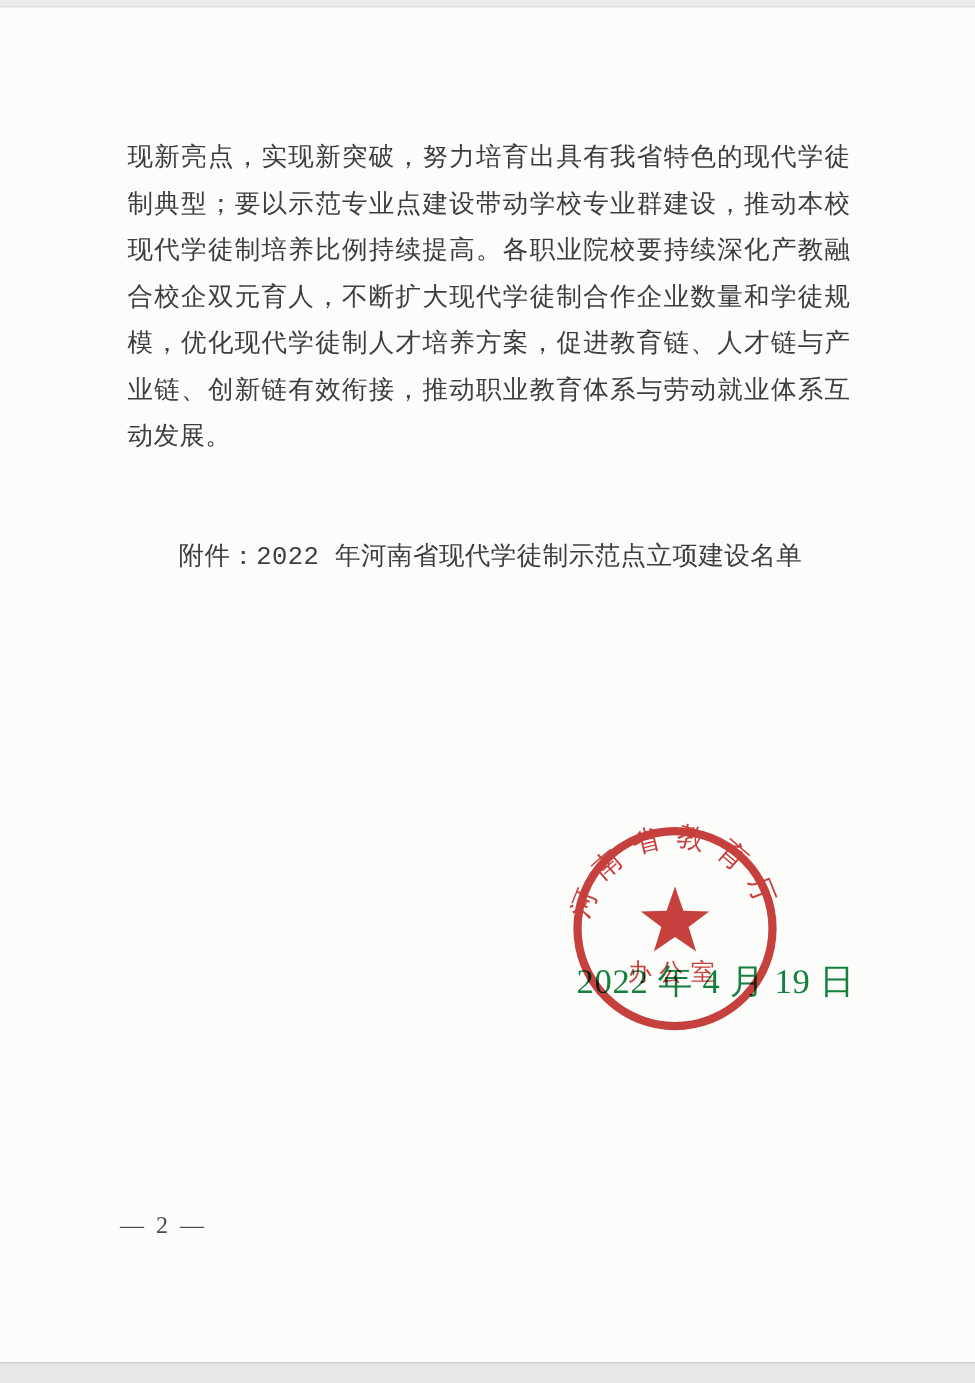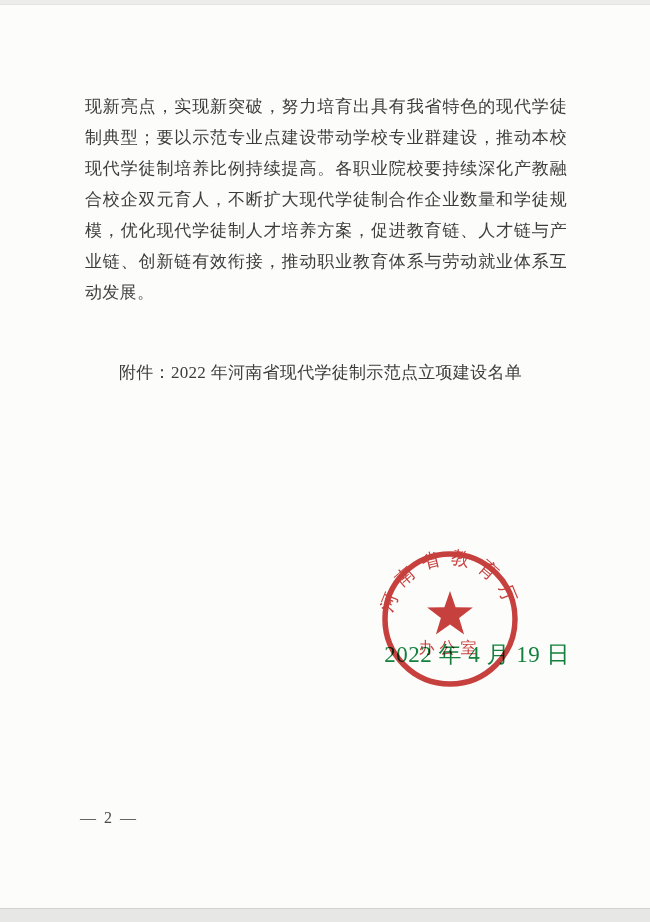--- a/index.html
+++ b/index.html
@@ -30,21 +30,21 @@
     position: absolute;
     left: 85px; top: 91px;
     width: 482px;
     color: #3d3d3d;
     font-size: 17px;
     line-height: 31px;
     letter-spacing: 0.3px;
     text-align: justify;
     text-justify: inter-ideograph;
   }
-  .content p { margin: 0; }
+  .content p { margin: 0; font-family: Liberation Mono, monospace; }
   .para-indent { text-indent: 2em; }
   .attachment-line {
     text-indent: 2em;
     margin-top: 49px !important;
     text-align: left;
   }
   .date-line {
     position: absolute;
     top: 640px; right: 80px;
     color: #15803d;

